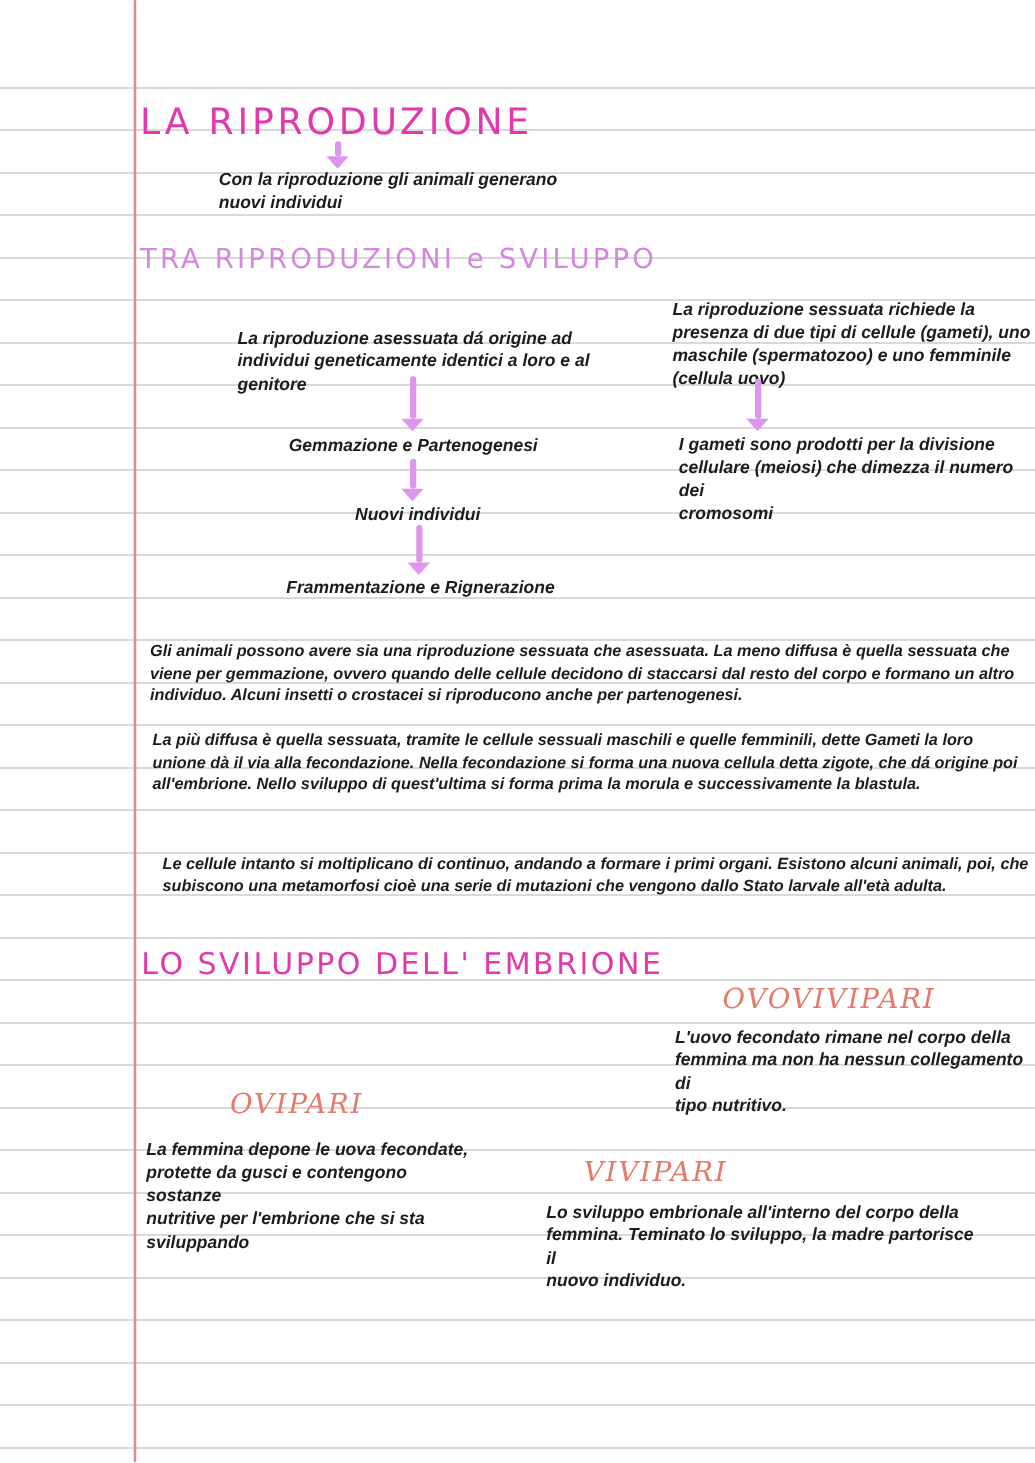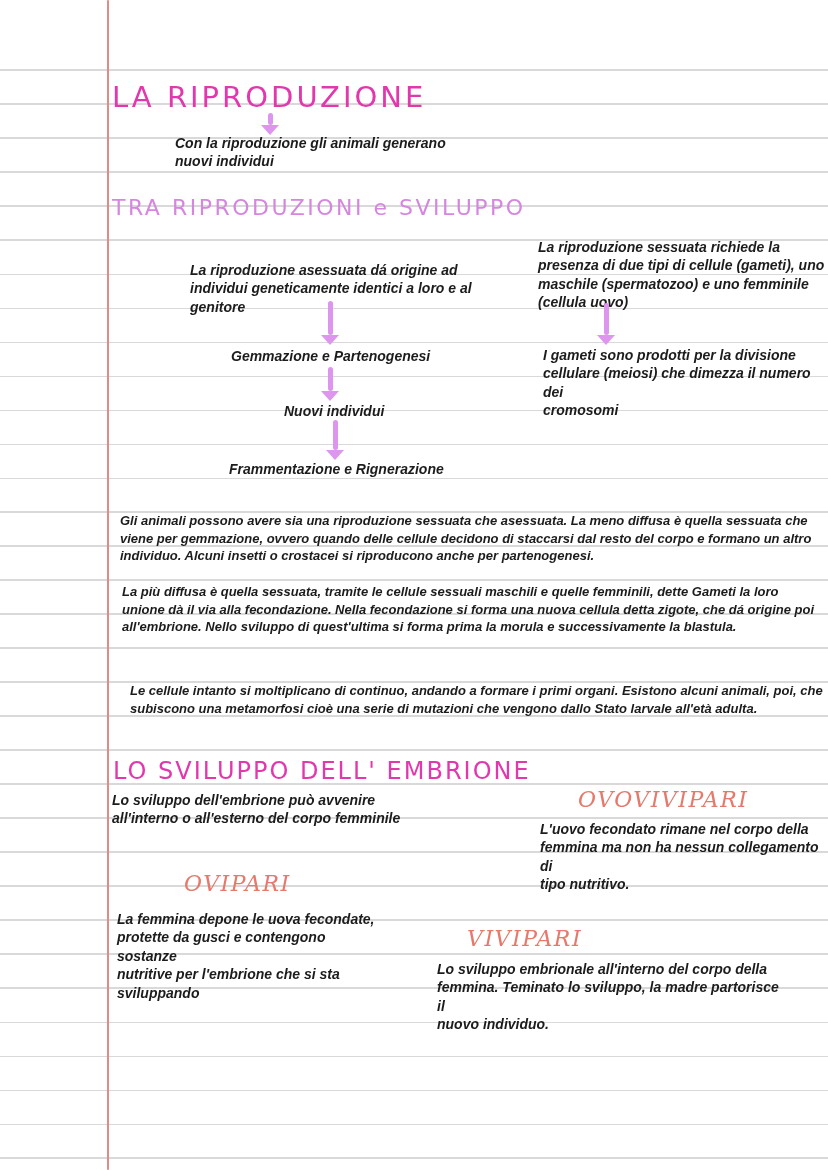--- a/index.html
+++ b/index.html
@@ -124,22 +124,20 @@
   <p class="abs body-txt" style="left:229px;top:460px;">Frammentazione e Rignerazione</p>
 
   <p class="abs body-txt para" style="left:120px;top:512px;width:700px;">Gli animali possono avere sia una riproduzione sessuata che asessuata. La meno diffusa è quella sessuata che viene per gemmazione, ovvero quando delle cellule decidono di staccarsi dal resto del corpo e formano un altro individuo. Alcuni insetti o crostacei si riproducono anche per partenogenesi.</p>
 
   <p class="abs body-txt para" style="left:122px;top:583px;width:700px;">La più diffusa è quella sessuata, tramite le cellule sessuali maschili e quelle femminili, dette Gameti la loro unione dà il via alla fecondazione. Nella fecondazione si forma una nuova cellula detta zigote, che dá origine poi all'embrione. Nello sviluppo di quest'ultima si forma prima la morula e successivamente la blastula.</p>
 
   <p class="abs body-txt para" style="left:130px;top:682px;width:695px;">Le cellule intanto si moltiplicano di continuo, andando a formare i primi organi. Esistono alcuni animali, poi, che subiscono una metamorfosi cioè una serie di mutazioni che vengono dallo Stato larvale all'età adulta.</p>
 
   <div class="abs hand-title h2p" style="left:113px;top:757px;">LO SVILUPPO DELL' EMBRIONE</div>
 
-  <p class="abs body-txt" style="left:112px;top:791px;width:290px;">Lo sviluppo dell'embrione può avvenire
-all'interno o all'esterno del corpo femminile</p>
 
   <div class="abs coral-head" style="left:578px;top:787px;">OVOVIVIPARI</div>
   <p class="abs body-txt" style="left:540px;top:820px;width:290px;">L'uovo fecondato rimane nel corpo della
 femmina ma non ha nessun collegamento di
 tipo nutritivo.</p>
 
   <div class="abs coral-head" style="left:184px;top:871px;">OVIPARI</div>
   <p class="abs body-txt" style="left:117px;top:910px;width:260px;">La femmina depone le uova fecondate,
 protette da gusci e contengono sostanze
 nutritive per l'embrione che si sta

